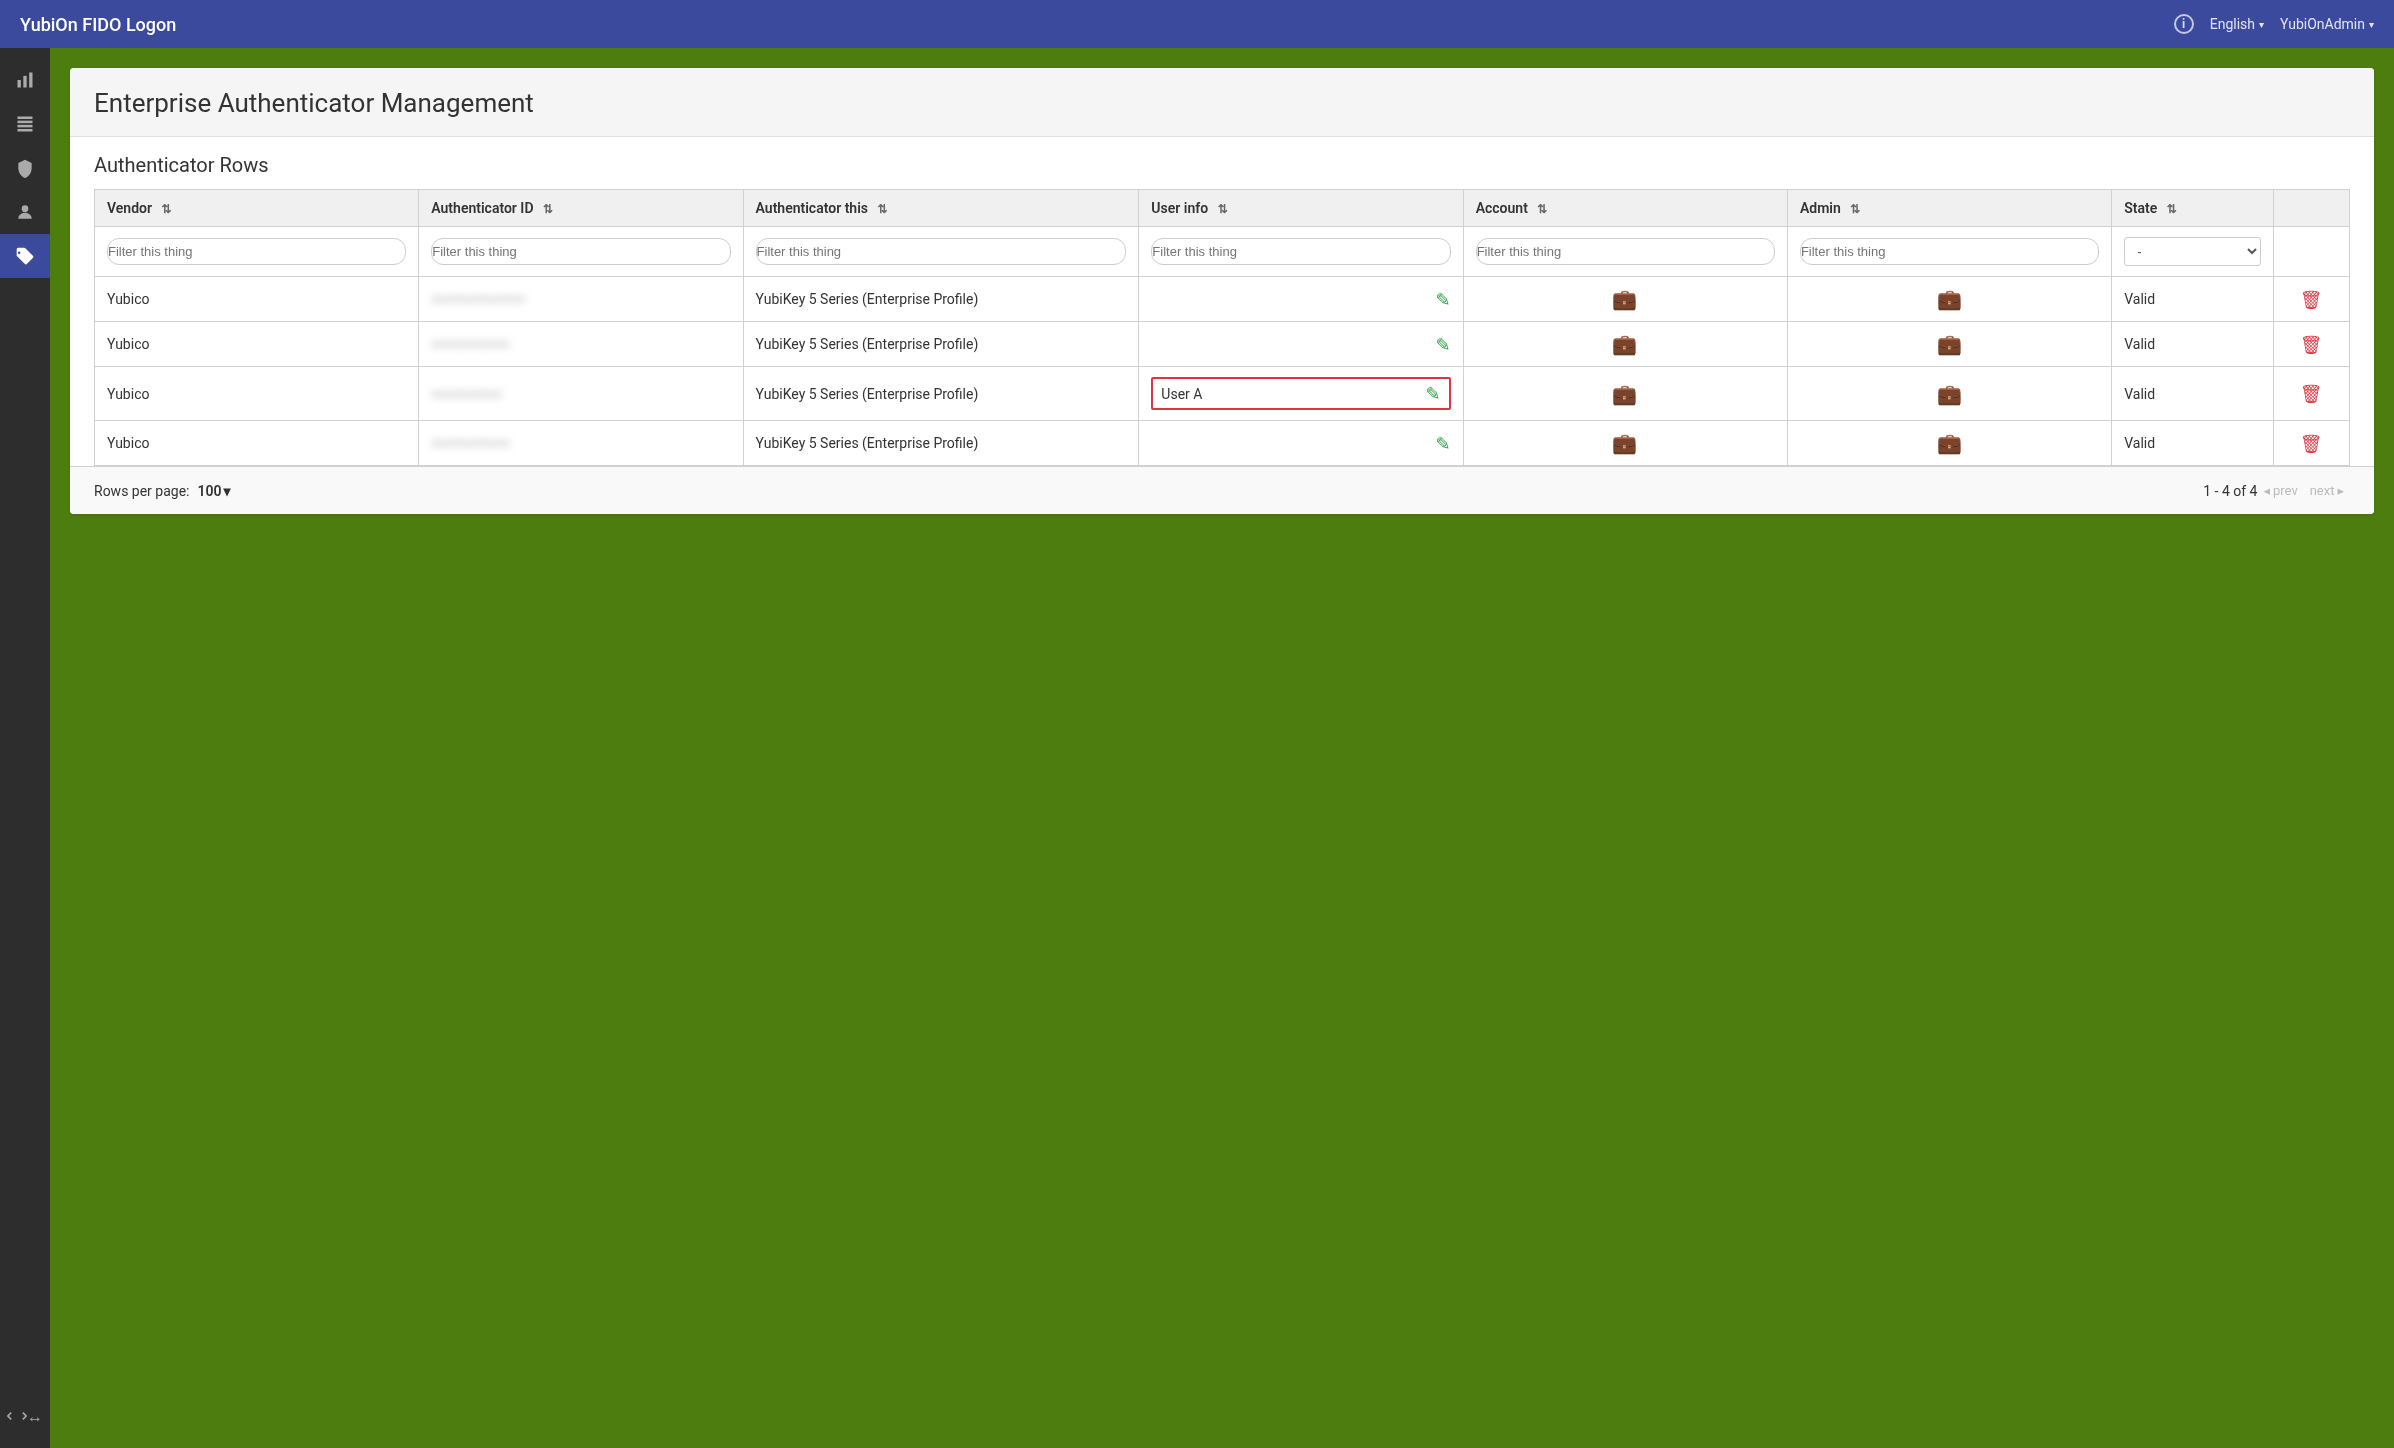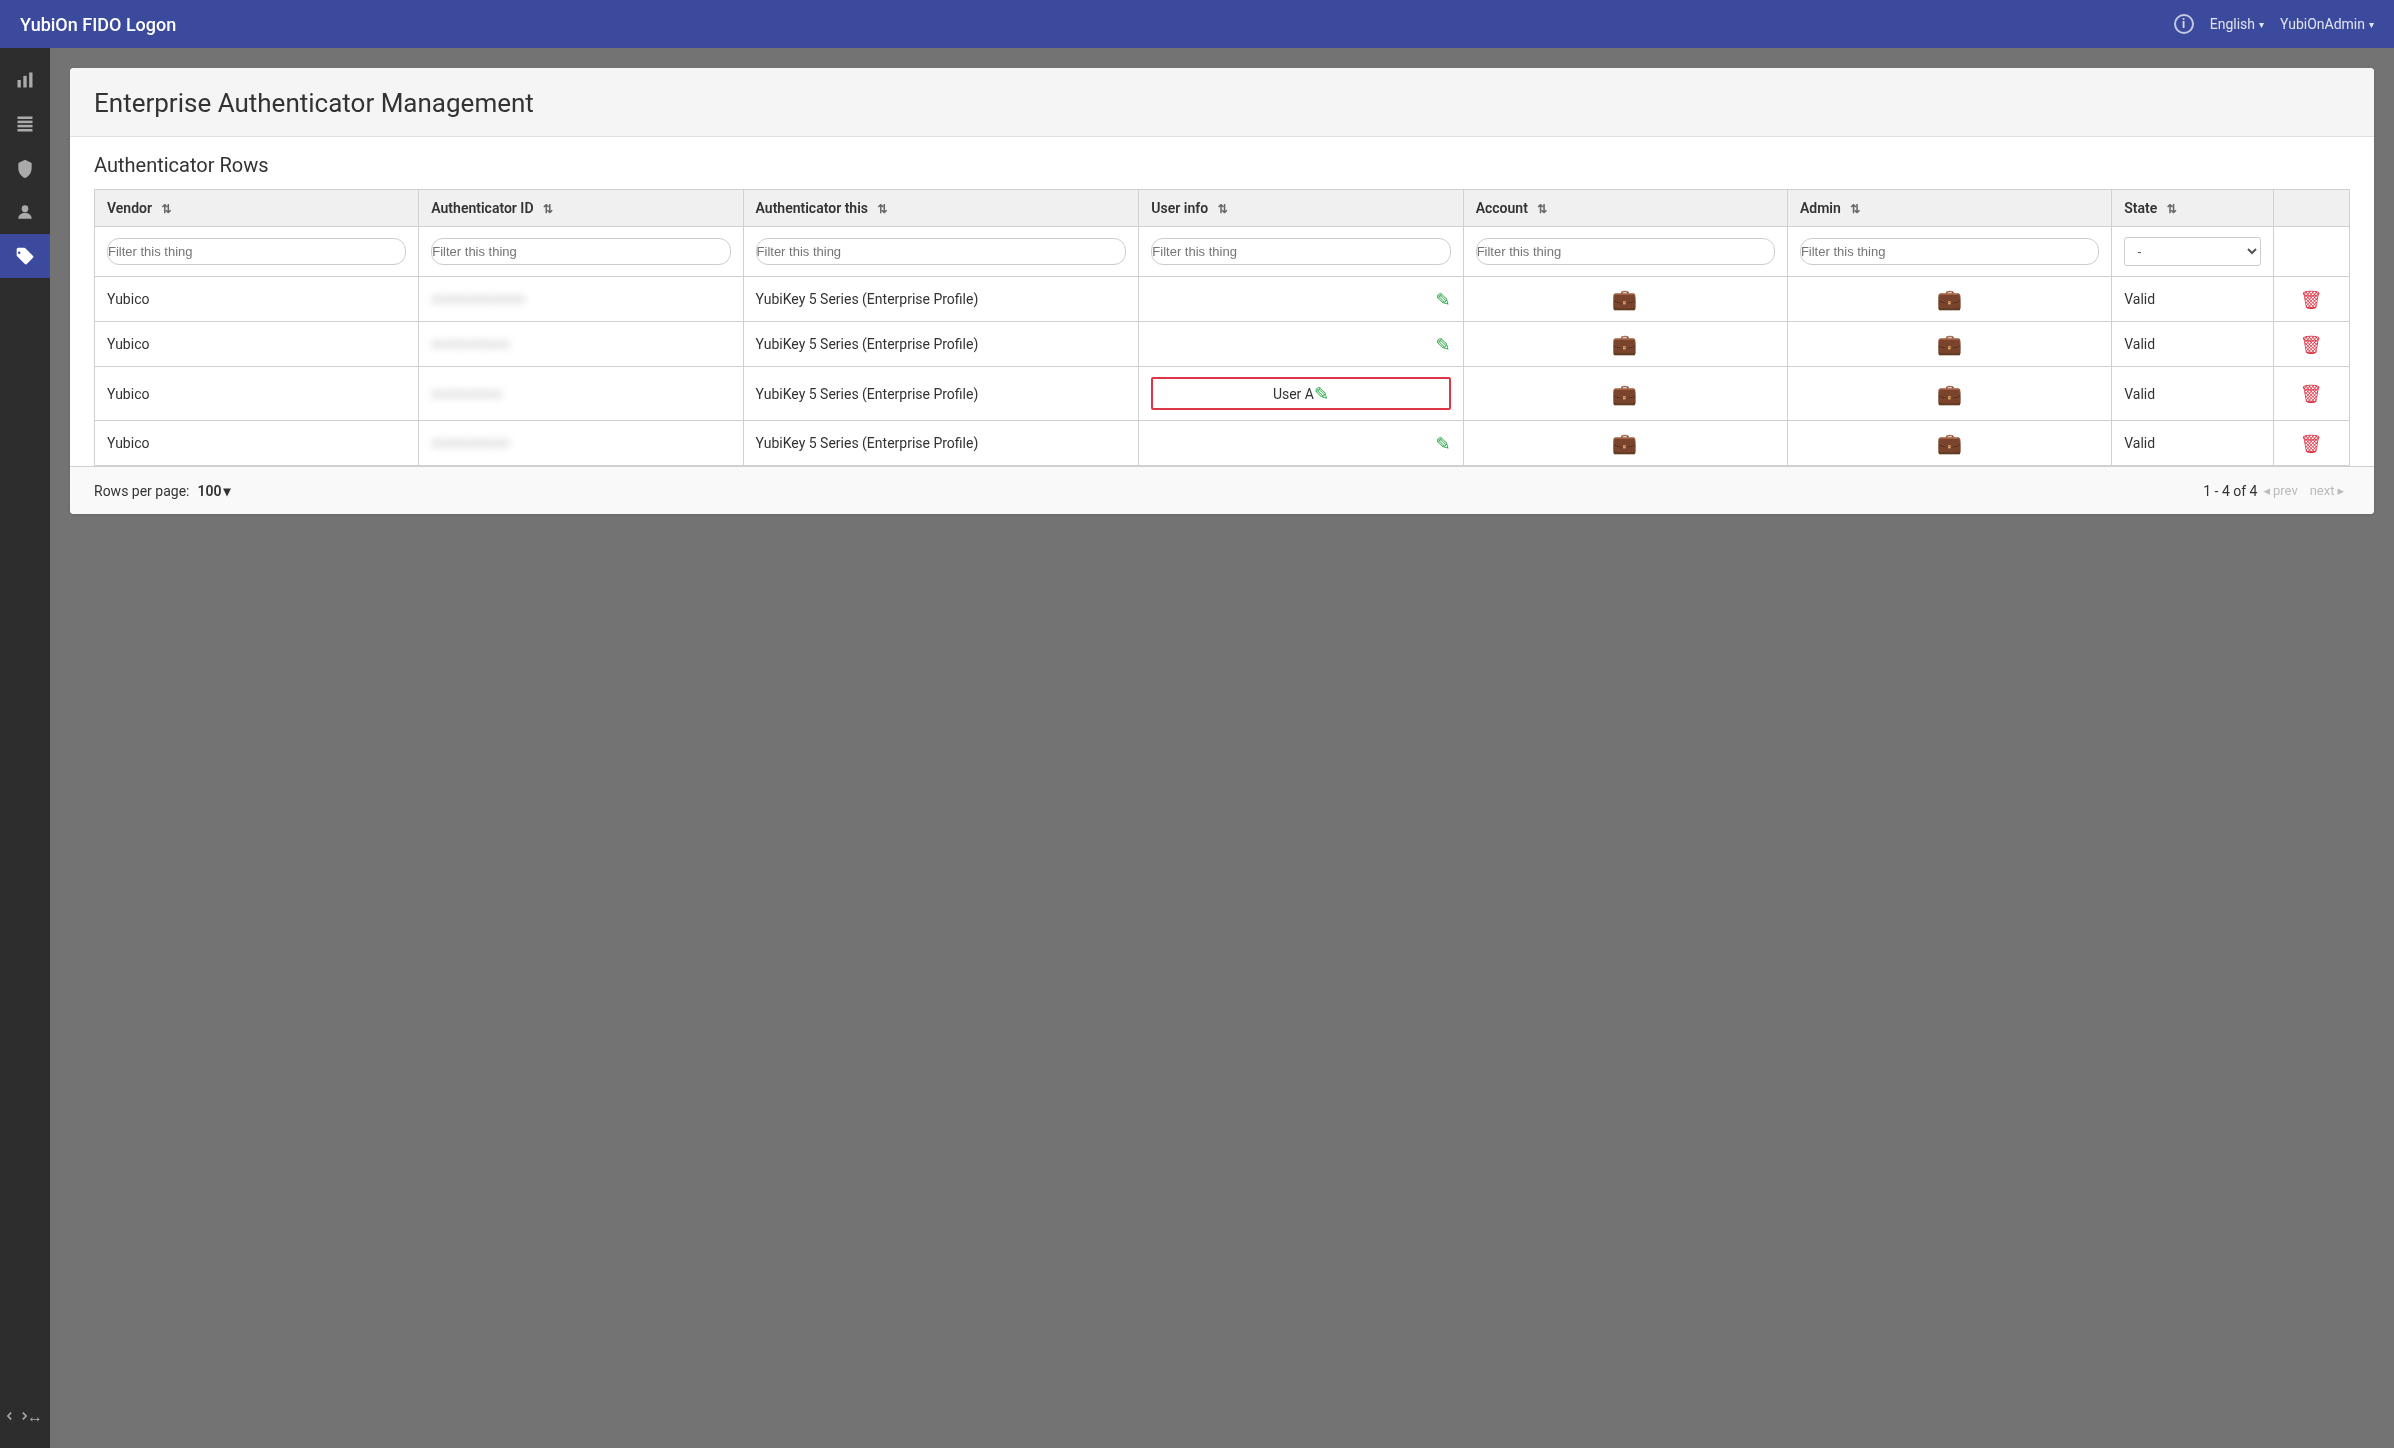--- a/index.html
+++ b/index.html
@@ -81,21 +81,21 @@
     .sidebar-bottom {
       margin-top: auto;
       margin-bottom: 10px;
     }
 
     
     .content {
       flex: 1;
       overflow-y: auto;
       padding: 20px;
-      background: #737373;
+      background: #4d7c0f;
     }
 
     
     .page-card {
       background: white;
       border-radius: 4px;
       box-shadow: 0 1px 3px rgba(0,0,0,0.1);
       overflow: hidden;
     }
 
@@ -185,21 +185,21 @@
       font-size: 18px;
     }
     .edit-icon { color: #28a745; }
     .account-icon { color: #28a745; font-size: 20px; }
     .delete-icon { color: #dc3545; font-size: 18px; }
 
     
     .user-info-cell {
       display: flex;
       align-items: center;
-      justify-content: center;
+      justify-content: space-between;
       border: 2px solid #dc3545;
       padding: 4px 8px;
       border-radius: 2px;
     }
     .user-info-cell-normal {
       display: flex;
       align-items: center;
       justify-content: flex-end;
     }
 

